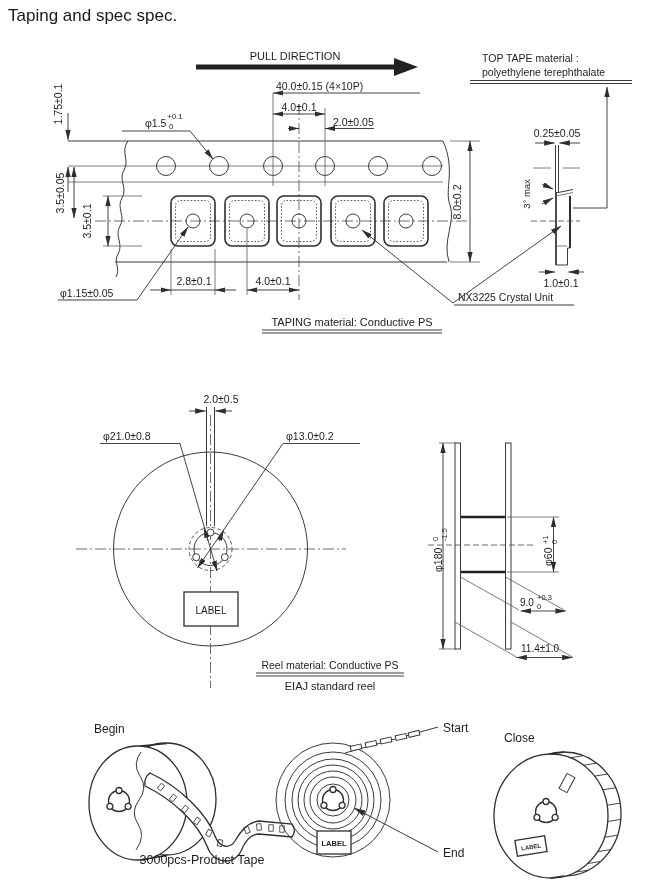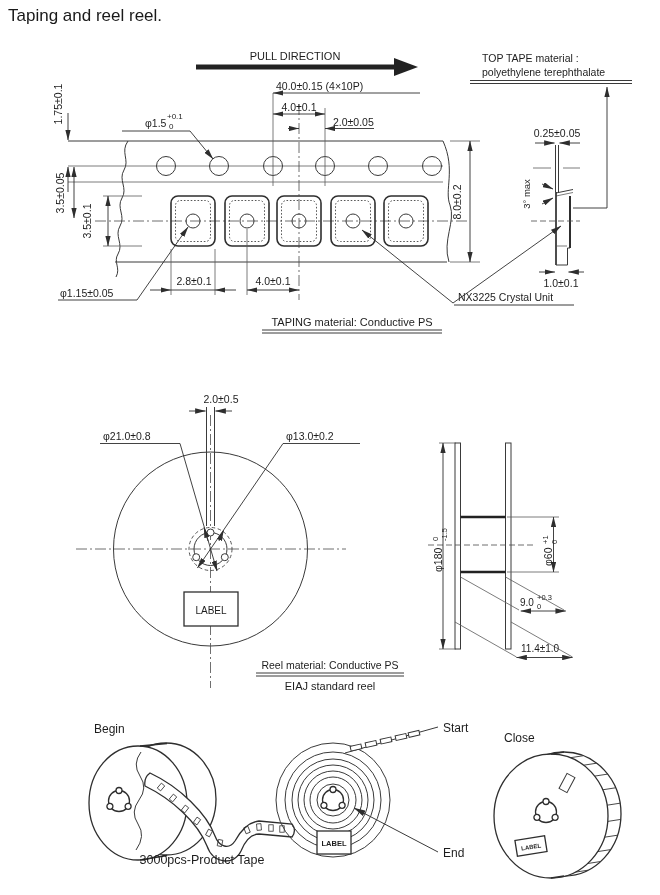--- a/index.html
+++ b/index.html
@@ -20,21 +20,21 @@
   .wf{fill:#fff}
   .t8{font-size:8px}.t75{font-size:7.5px}.t95{font-size:9.5px}.t10{font-size:10px}
   .t11{font-size:11px}.t12{font-size:12px}.t125{font-size:12.5px}
   .bold{font-weight:bold}
   .mid{text-anchor:middle}
 </style>
 </head>
 <body>
 
 <div id="page">
-  <div id="title">Taping and reel reel.</div>
+  <div id="title">Taping and spec spec.</div>
 
   <svg width="660" height="895" viewBox="0 0 660 895">
     <defs>
       <marker id="mE" viewBox="0 0 12 6" refX="11.5" refY="3" markerWidth="12" markerHeight="6" orient="auto">
         <path d="M0 0 L12 3 L0 6 Z" fill="#2e2e2e"></path>
       </marker>
       <marker id="mS" viewBox="0 0 12 6" refX="11.5" refY="3" markerWidth="12" markerHeight="6" orient="auto-start-reverse">
         <path d="M0 0 L12 3 L0 6 Z" fill="#2e2e2e"></path>
       </marker>
       <g id="pocket">

